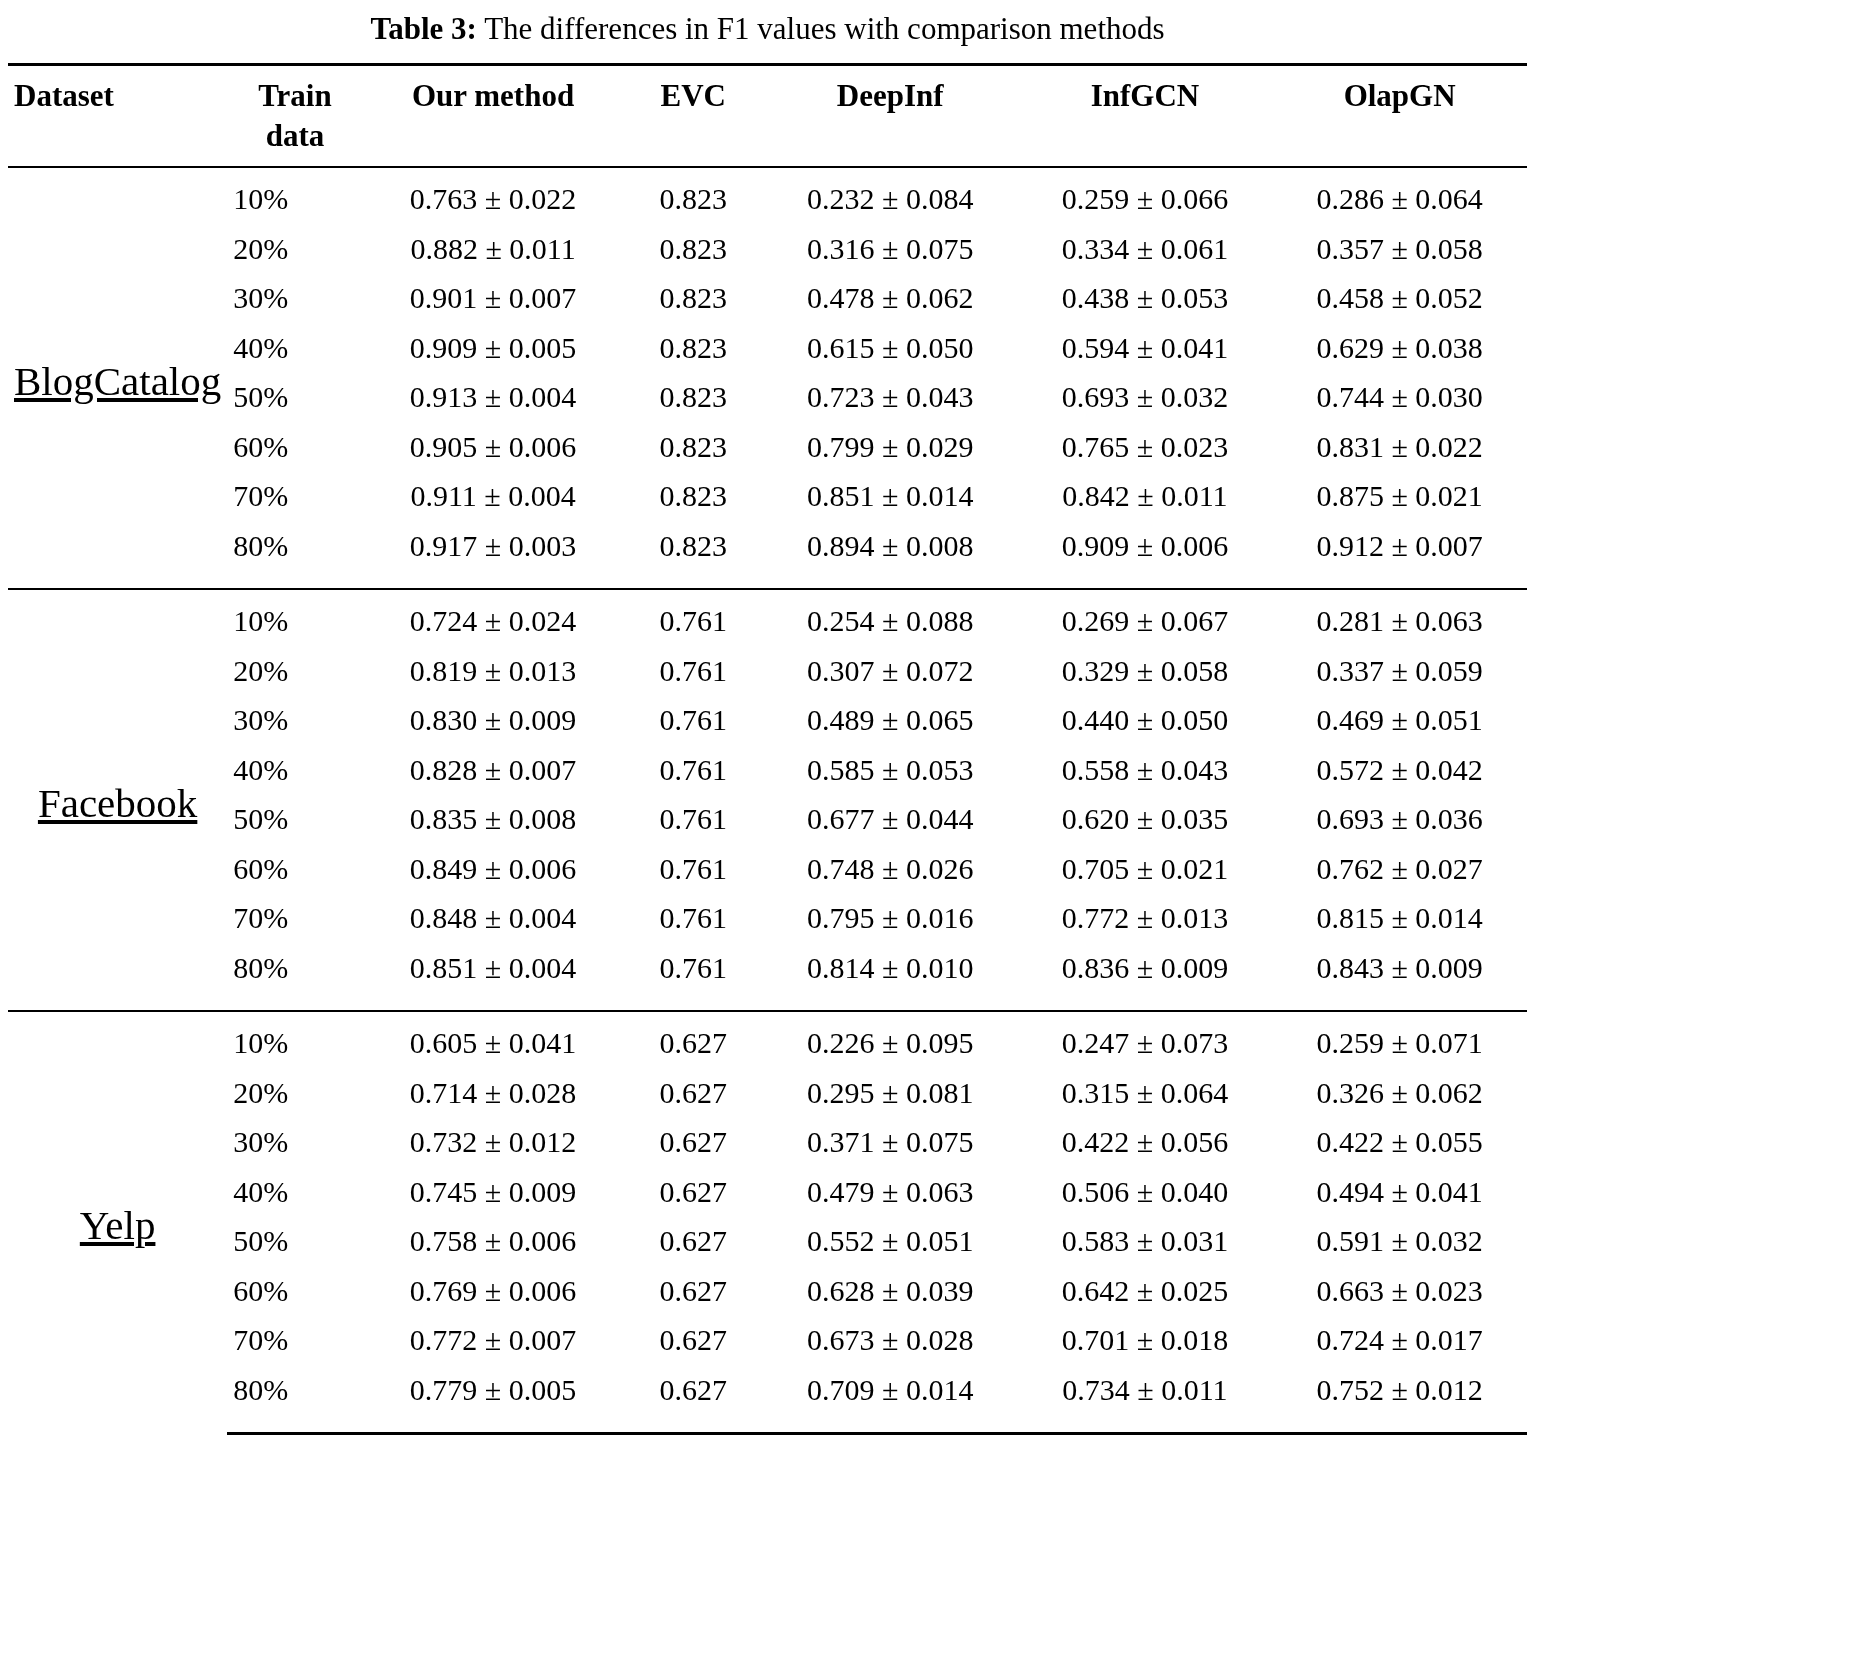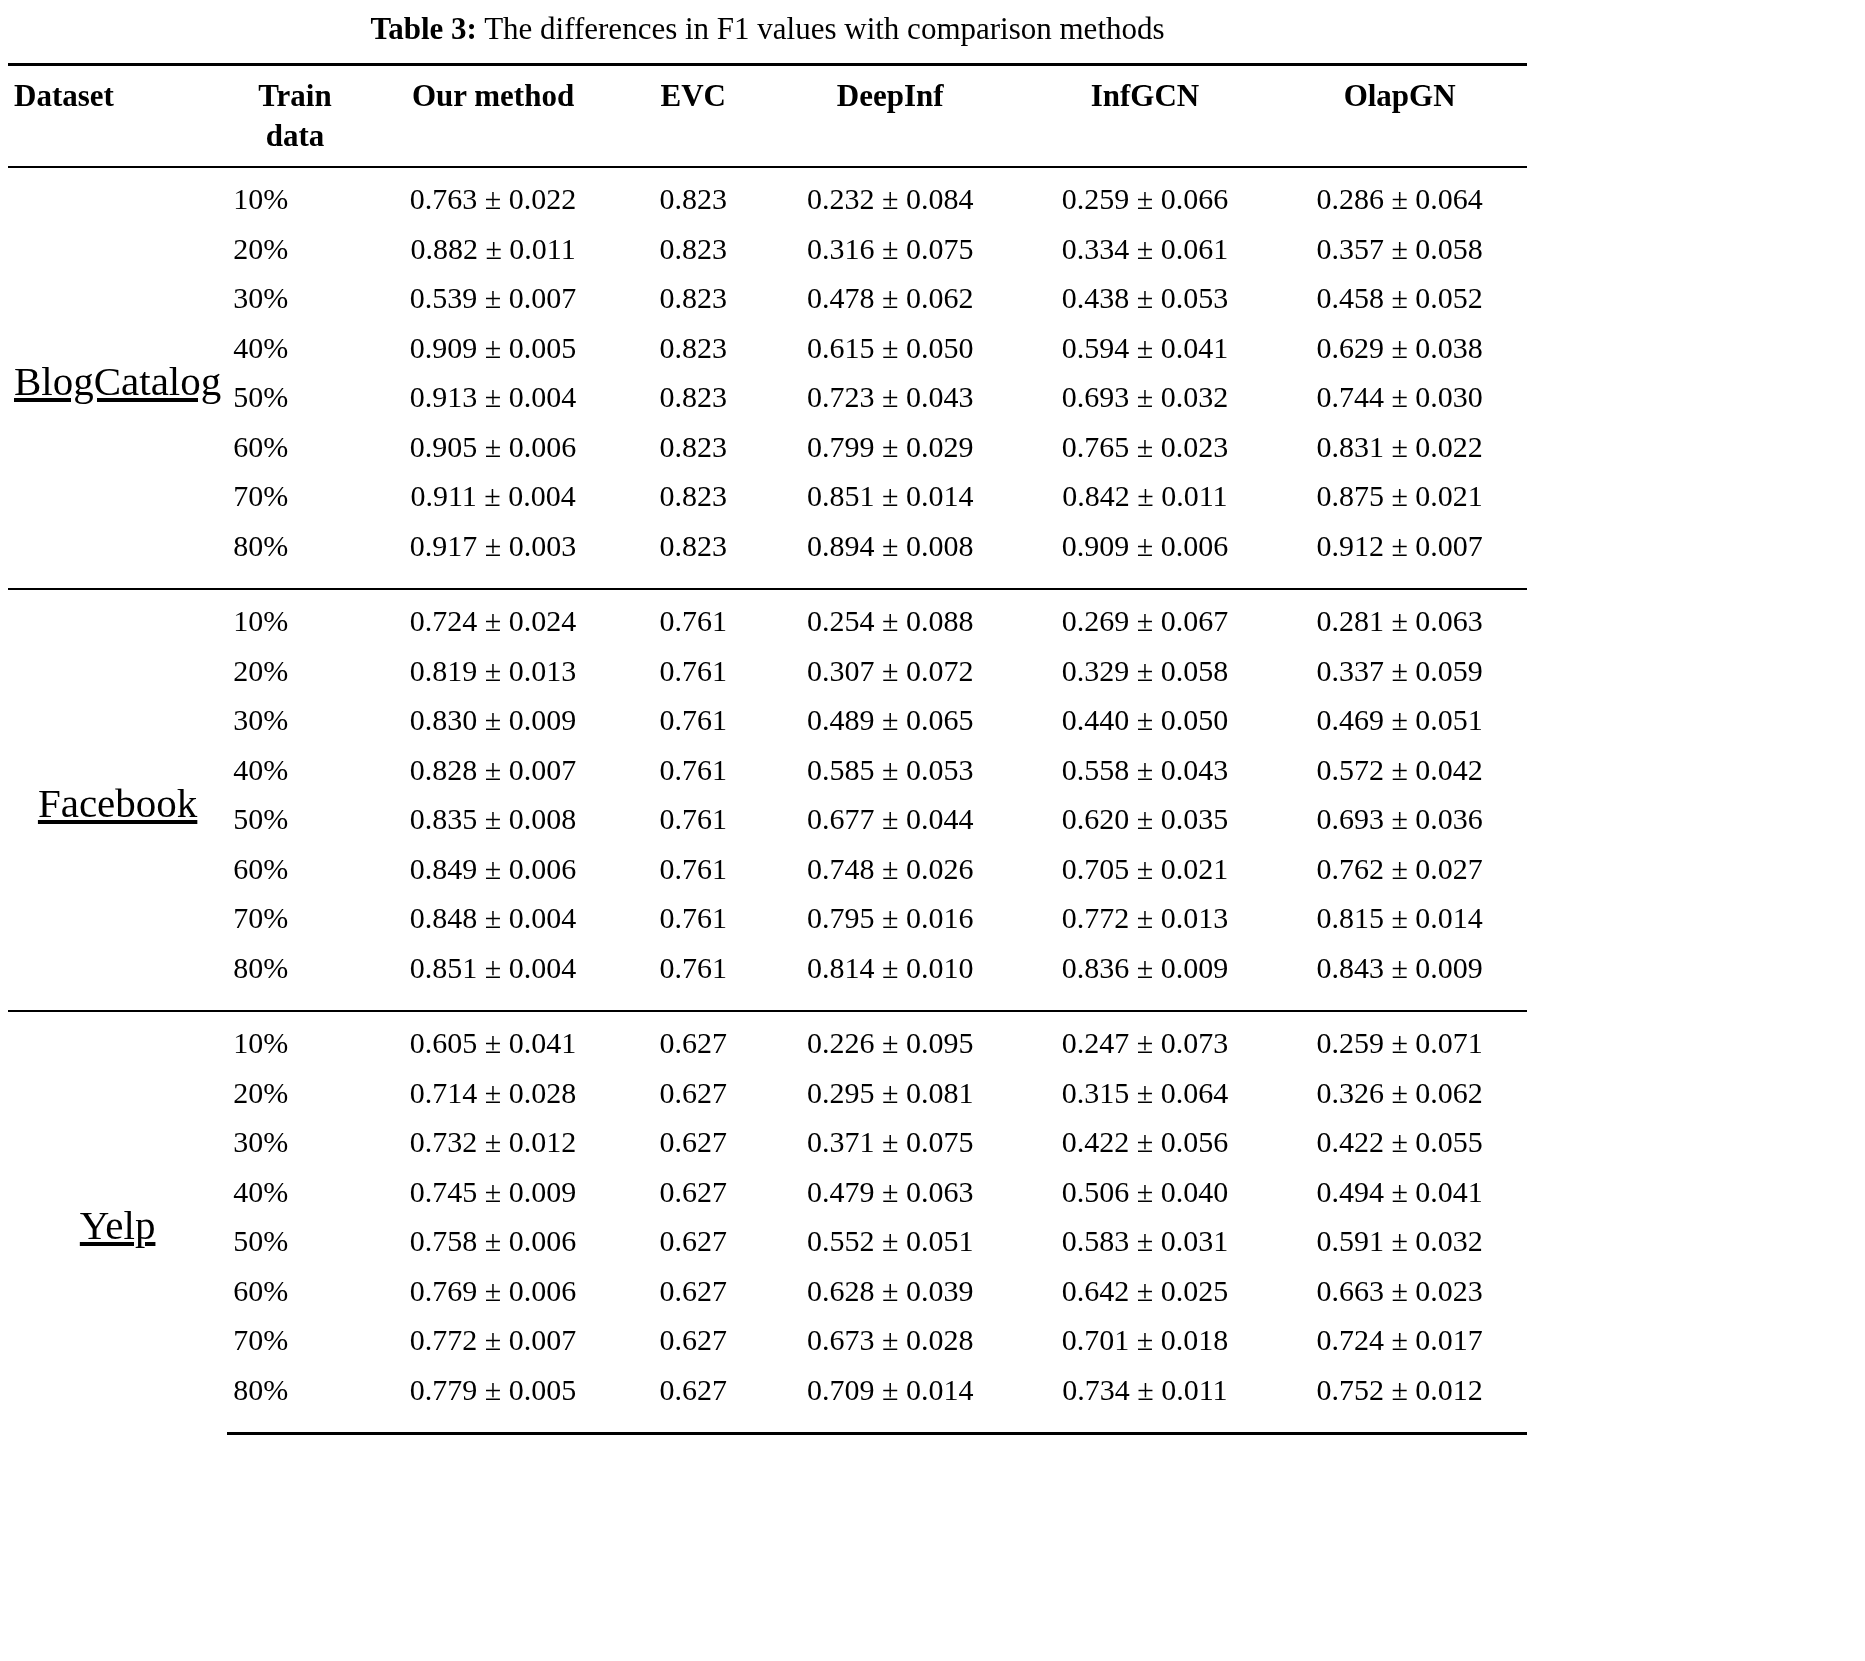--- a/index.html
+++ b/index.html
@@ -133,21 +133,21 @@
         <tr>
           <td class="train">20%</td>
           <td class="val">0.882 ± 0.011</td>
           <td class="val">0.823</td>
           <td class="val">0.316 ± 0.075</td>
           <td class="val">0.334 ± 0.061</td>
           <td class="val">0.357 ± 0.058</td>
         </tr>
         <tr>
           <td class="train">30%</td>
-          <td class="val">0.539 ± 0.007</td>
+          <td class="val">0.901 ± 0.007</td>
           <td class="val">0.823</td>
           <td class="val">0.478 ± 0.062</td>
           <td class="val">0.438 ± 0.053</td>
           <td class="val">0.458 ± 0.052</td>
         </tr>
         <tr>
           <td class="train">40%</td>
           <td class="val">0.909 ± 0.005</td>
           <td class="val">0.823</td>
           <td class="val">0.615 ± 0.050</td>

